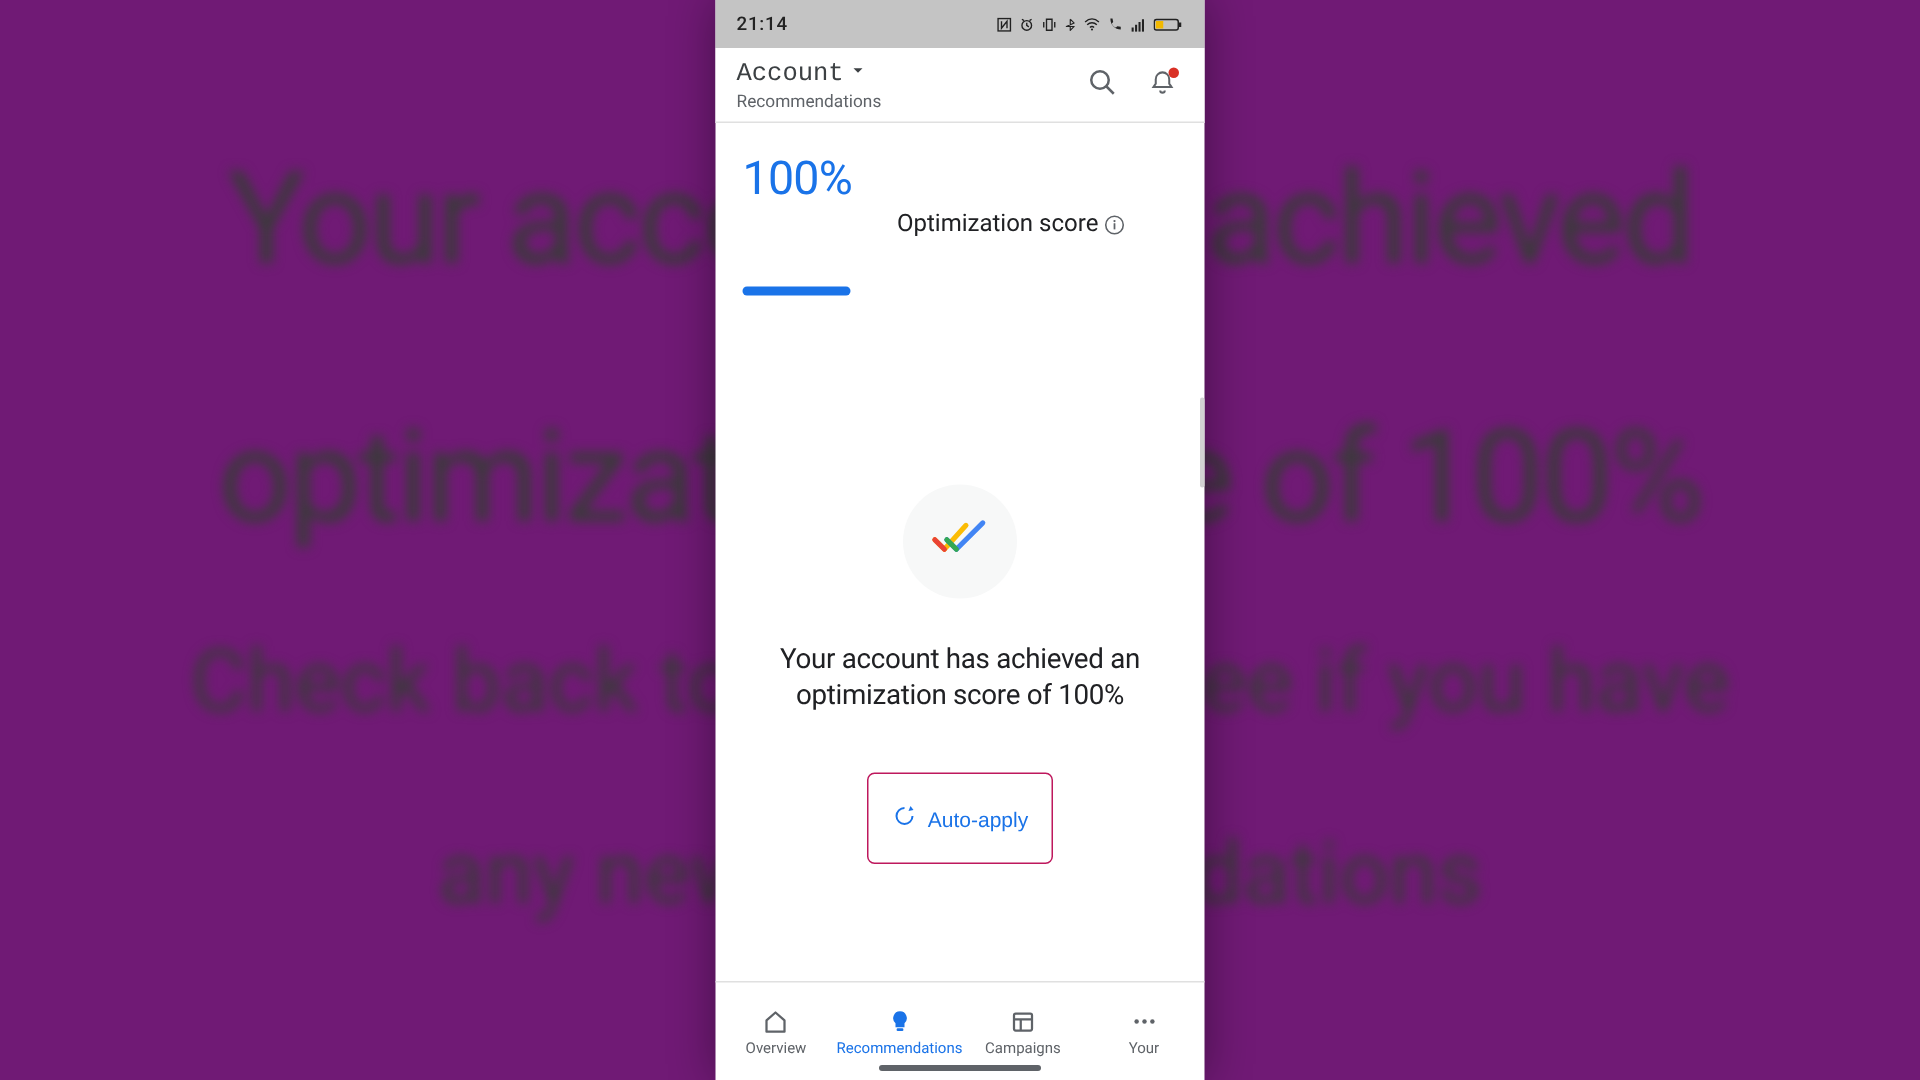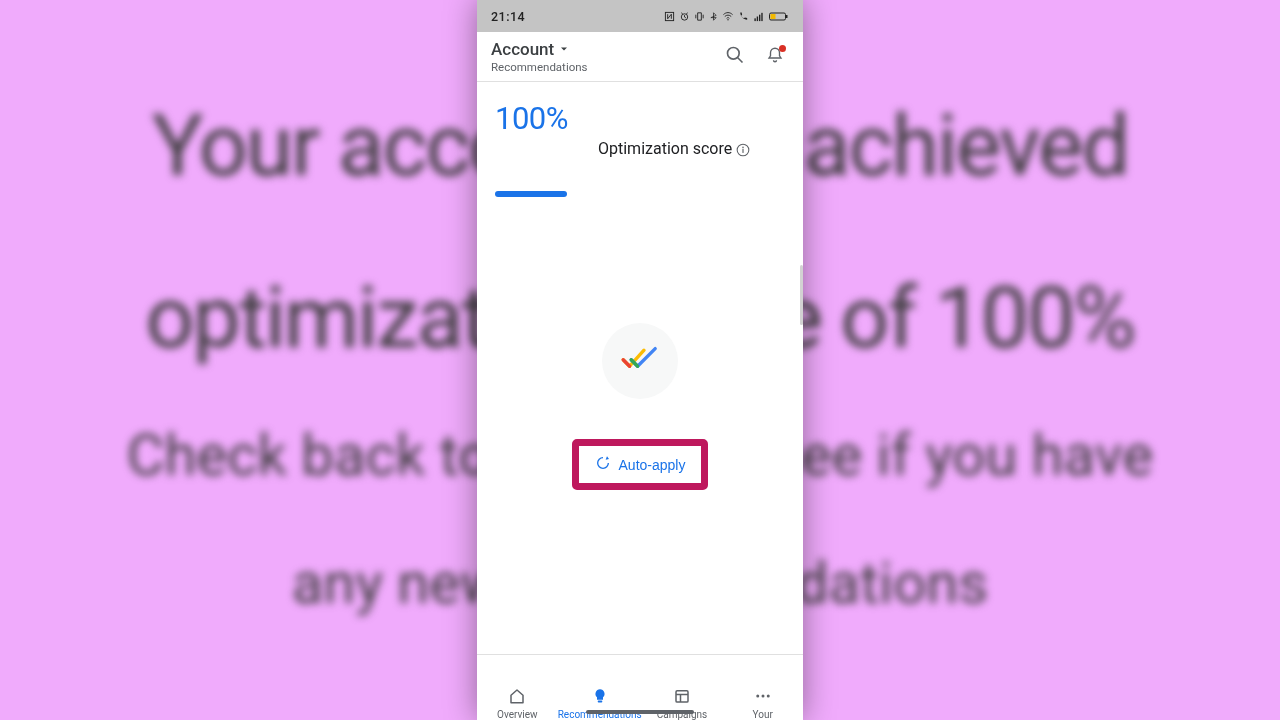--- a/index.html
+++ b/index.html
@@ -1,20 +1,20 @@
 <!DOCTYPE html>
 <html><head>
 <meta charset="utf-8">
 <style>
   * { box-sizing: border-box; margin: 0; padding: 0; }
   html, body { width: 1280px; height: 720px; overflow: hidden; font-family: Roboto, Arial, sans-serif; }
   .stage {
     position: relative;
     width: 1280px; height: 720px;
-    background: #f0abfc;
+    background: #701a75;
   }
   .bg-blur {
     position: absolute; inset: 0;
     display: flex; flex-direction: column;
     align-items: center; justify-content: center;
     color: #3a3a3a;
     filter: blur(4px);
     padding: 0 120px;
     user-select: none;
   }
@@ -39,21 +39,21 @@
   .statusbar .sicn { display:inline-flex; align-items:center; }
   .statusbar svg { display:block; }
   .appbar {
     height: 50px;
     border-bottom: 1px solid #e0e0e0;
     display: flex; align-items: center;
     padding: 0 14px;
     background:#fff;
   }
   .appbar .titleblock { display:flex; flex-direction:column; }
-  .appbar .titlewrap { display:flex; align-items:center; gap:4px; font-size:17px; font-weight:500; color:#3c4043;}
+  .appbar .titlewrap { display:flex; align-items:center; gap:4px; font-size:17px; font-weight:500; color:#3c4043;font-family:Liberation Mono, monospace;}
   .appbar .sub { font-size:11.5px; color:#5f6368; margin-top:1px;}
   .appbar .spacer { flex:1; }
   .iconbtn { width:28px; height:28px; display:flex; align-items:center; justify-content:center; margin-left:12px; position:relative; }
   .reddot { position:absolute; top:2px; right:3px; width:7px; height:7px; background:#d93025; border-radius:50%; }
   .scorebar {
     display:flex; align-items:center;
     padding: 18px 18px 6px 18px;
     gap: 30px;
   }
   .scoreblock { display:flex; flex-direction:column; align-items:flex-start;gap:48px; }
@@ -71,30 +71,30 @@
   .checkcircle {
     margin-top: 120px;
     width:76px; height:76px; border-radius:50%;
     background:#f7f8f8;
     display:flex; align-items:center; justify-content:center;
   }
   .headline { font-size:18.5px; color:#202124; margin-top:28px; line-height:1.3; font-weight:400; letter-spacing:-0.2px;}
   .subline { font-size:13px; color:#5f6368; margin-top:14px; line-height:1.35; }
   .autobtn {
     margin-top: 40px;
-    border:7px solid #be185d; border-radius:5px;
-    padding: 9px 16px;
+    border:1px solid #be185d; border-radius:5px;
+    padding: 20px 16px;
     display:flex; align-items:center; gap:8px;
     color:#1a73e8; font-size:14px; font-weight:500;
     background:#fff;
   }
   .bottomnav {
     height: 66px;
     border-top:1px solid #e0e0e0;
-    display:flex; align-items:flex-end;
+    display:flex; align-items:center;
     padding-top:0;
     position:relative;
   }
   .navitem {
     flex:1;
     display:flex; flex-direction:column; align-items:center;
     gap:3px;
     font-size:10px; color:#5f6368;
   }
   .navitem.active { color:#1a73e8; }
@@ -212,20 +212,21 @@
       <div class="checkcircle">
         <span>
           <svg width="40" height="28" viewBox="0 0 50 34">
             <path d="M4 18 L12 26 L30 6" fill="none" stroke="#fbbc04" stroke-width="4.2" stroke-linecap="round" stroke-linejoin="round"></path>
             <path d="M4 18 L12 26" fill="none" stroke="#ea4335" stroke-width="4.2" stroke-linecap="round" stroke-linejoin="round"></path>
             <path d="M14 18 L22 26 L44 4" fill="none" stroke="#4285f4" stroke-width="4.2" stroke-linecap="round" stroke-linejoin="round"></path>
             <path d="M14 18 L22 26" fill="none" stroke="#34a853" stroke-width="4.2" stroke-linecap="round" stroke-linejoin="round"></path>
           </svg>
         </span>
       </div>
+      <div class="headline">Your account has achieved an optimization score of 100%</div>
       <button class="autobtn">
         <span><svg width="16" height="16" viewBox="0 0 24 24">
               <path d="M12 4a8 8 0 108 8" fill="none" stroke="#1a73e8" stroke-width="2"></path>
               <path d="M18 2l3 4-5 1z" fill="#1a73e8"></path>
             </svg></span>
         <span>Auto-apply</span>
       </button>
     </div>
 
     <div class="bottomnav">

